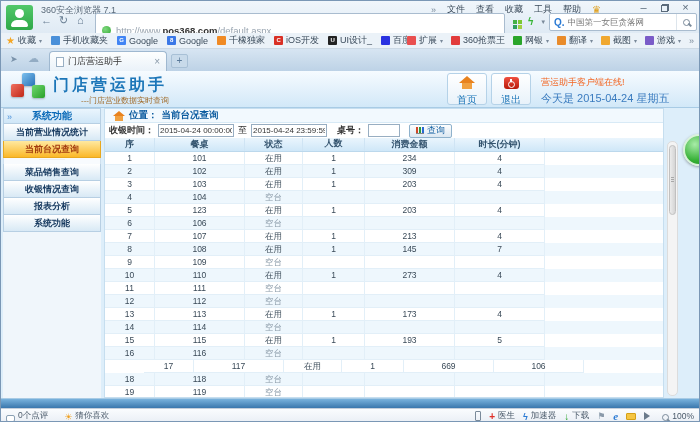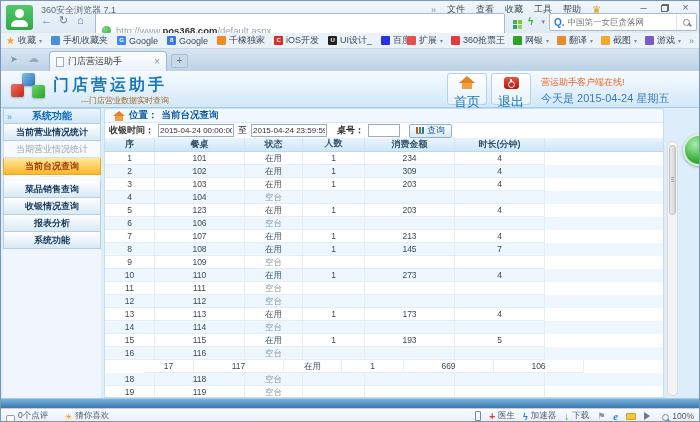--- a/index.html
+++ b/index.html
@@ -60,21 +60,21 @@
 
 .apphead{position:absolute;left:0;top:70px;width:100%;height:37px;background:linear-gradient(#f6fbff,#d2e8f8);border-bottom:1px solid #a8cbe5}
 .logo{position:absolute;left:8px;top:2px;width:40px;height:31px}
 .cube{position:absolute;width:13px;height:13px;border-radius:2px;box-shadow:0 1px 2px rgba(0,0,0,.25)}
 .cube.b{left:13px;top:0;background:linear-gradient(135deg,#7cc0ee,#2a72b8)}
 .cube.r{left:2px;top:11px;background:linear-gradient(135deg,#f07060,#c02818)}
 .cube.g{left:23px;top:12px;background:linear-gradient(135deg,#70d870,#28a028)}
 .app-title{position:absolute;left:52px;top:4px;font-size:16px;font-weight:bold;color:#1c76b8;letter-spacing:3px}
 .app-sub{position:absolute;left:80px;top:24px;font-size:8px;color:#a06a28}
 .hbtn{position:absolute;top:2px;width:40px;height:32px;background:linear-gradient(#ffffff,#e8f2fa);border:1px solid #b5d2e8;border-radius:3px;text-align:center;cursor:pointer}
-.hbtn .lbl{font-size:13px;color:#1c76b8;display:block}
+.hbtn .lbl{font-size:10px;color:#1c76b8;display:block}
 #btn-home{left:446px}
 #btn-exit{left:490px}
 .home-ic{display:inline-block;margin-top:2px;position:relative;width:16px;height:13px}
 .home-ic::before{content:"";position:absolute;left:0;top:0;width:0;height:0;border-left:8px solid transparent;border-right:8px solid transparent;border-bottom:7px solid #e8821e}
 .home-ic::after{content:"";position:absolute;left:3px;top:7px;width:10px;height:6px;background:#f0a040}
 .power-ic{display:inline-block;margin-top:3px;width:15px;height:12px;background:linear-gradient(#f05040,#b81808);border-radius:3px;position:relative}
 .power-ic::before{content:"";position:absolute;left:4.5px;top:3.5px;width:5px;height:5px;border:1.5px solid #fff;border-radius:50%}
 .power-ic::after{content:"";position:absolute;left:6.8px;top:1.5px;width:1.5px;height:4px;background:linear-gradient(#fff 70%,#d03020)}
 .online{position:absolute;left:540px;top:5px;font-size:9px;color:#f26522}
 .dateline{position:absolute;left:540px;top:20px;font-size:11px;color:#3a7bbf}
@@ -284,21 +284,20 @@
   </div>
 
   <div class="main">
     <div class="sidebar">
       <div class="s-head">
         <span class="collapse">»</span>
         <span>系统功能</span>
       </div>
       <div>
           <div class="s-item section">当前营业情况统计</div>
-          <div class="s-item sub">当期营业情况统计</div>
           <div class="s-item selected">当前台况查询</div>
           <div class="s-item divider"></div>
           <div class="s-item section">菜品销售查询</div>
           <div class="s-item section">收银情况查询</div>
           <div class="s-item section">报表分析</div>
           <div class="s-item section">系统功能</div>
         </div>
     </div>
 
     <div class="panel">

